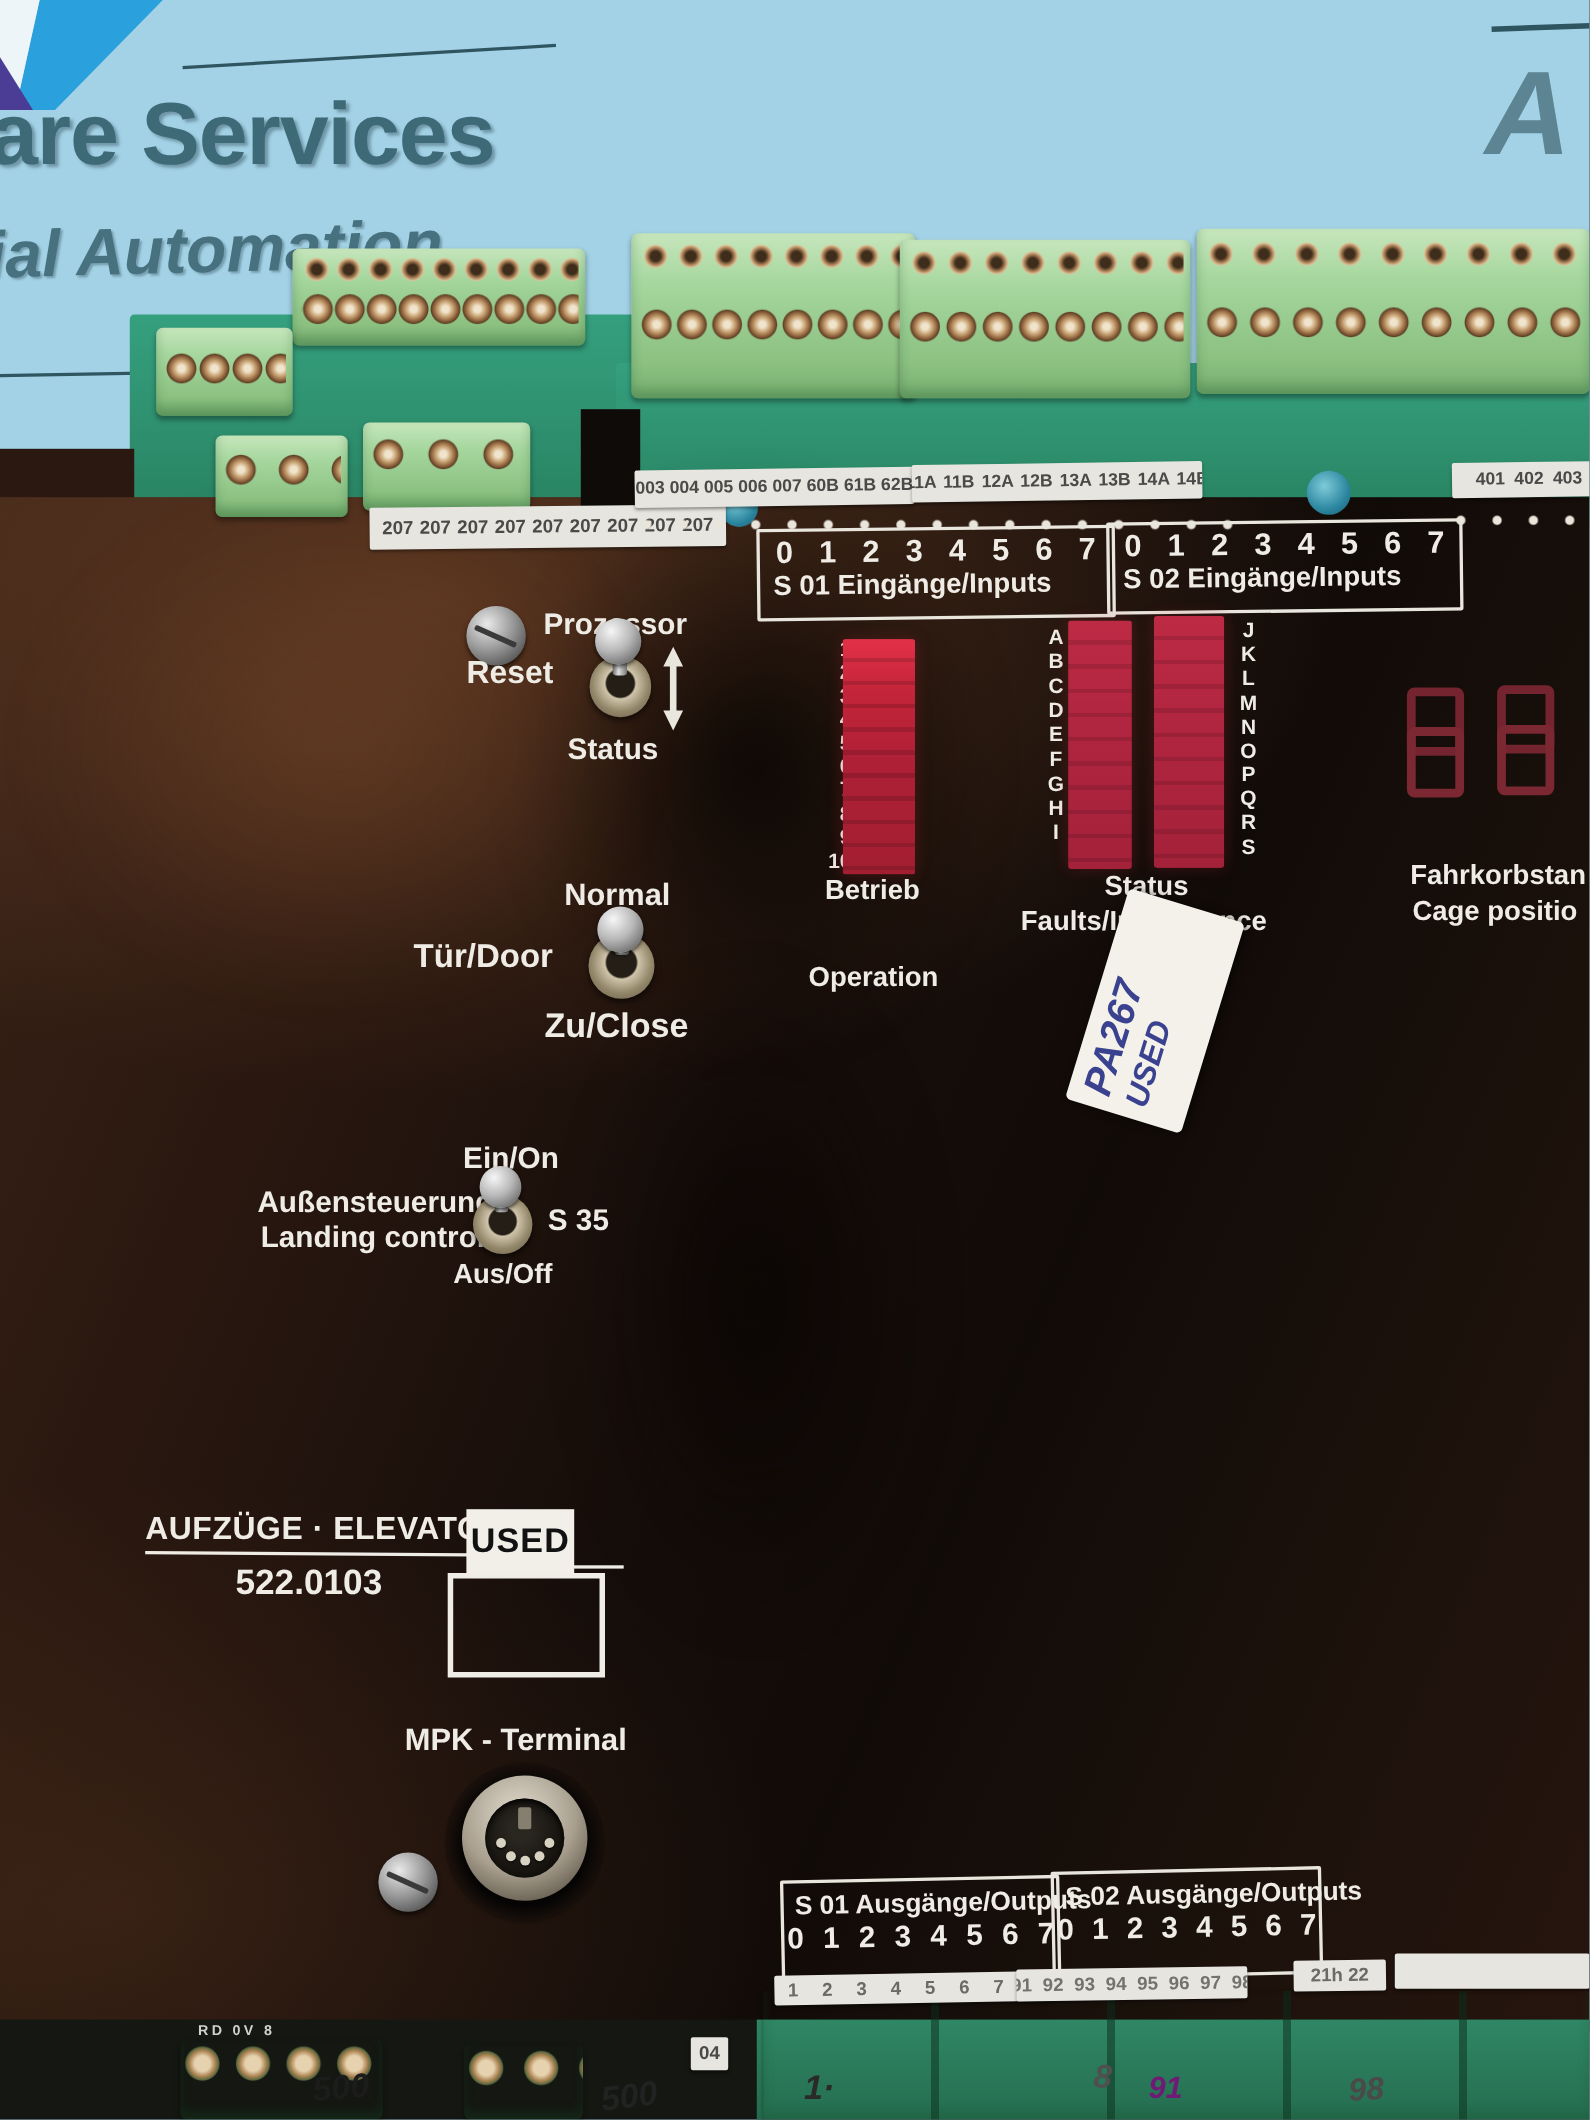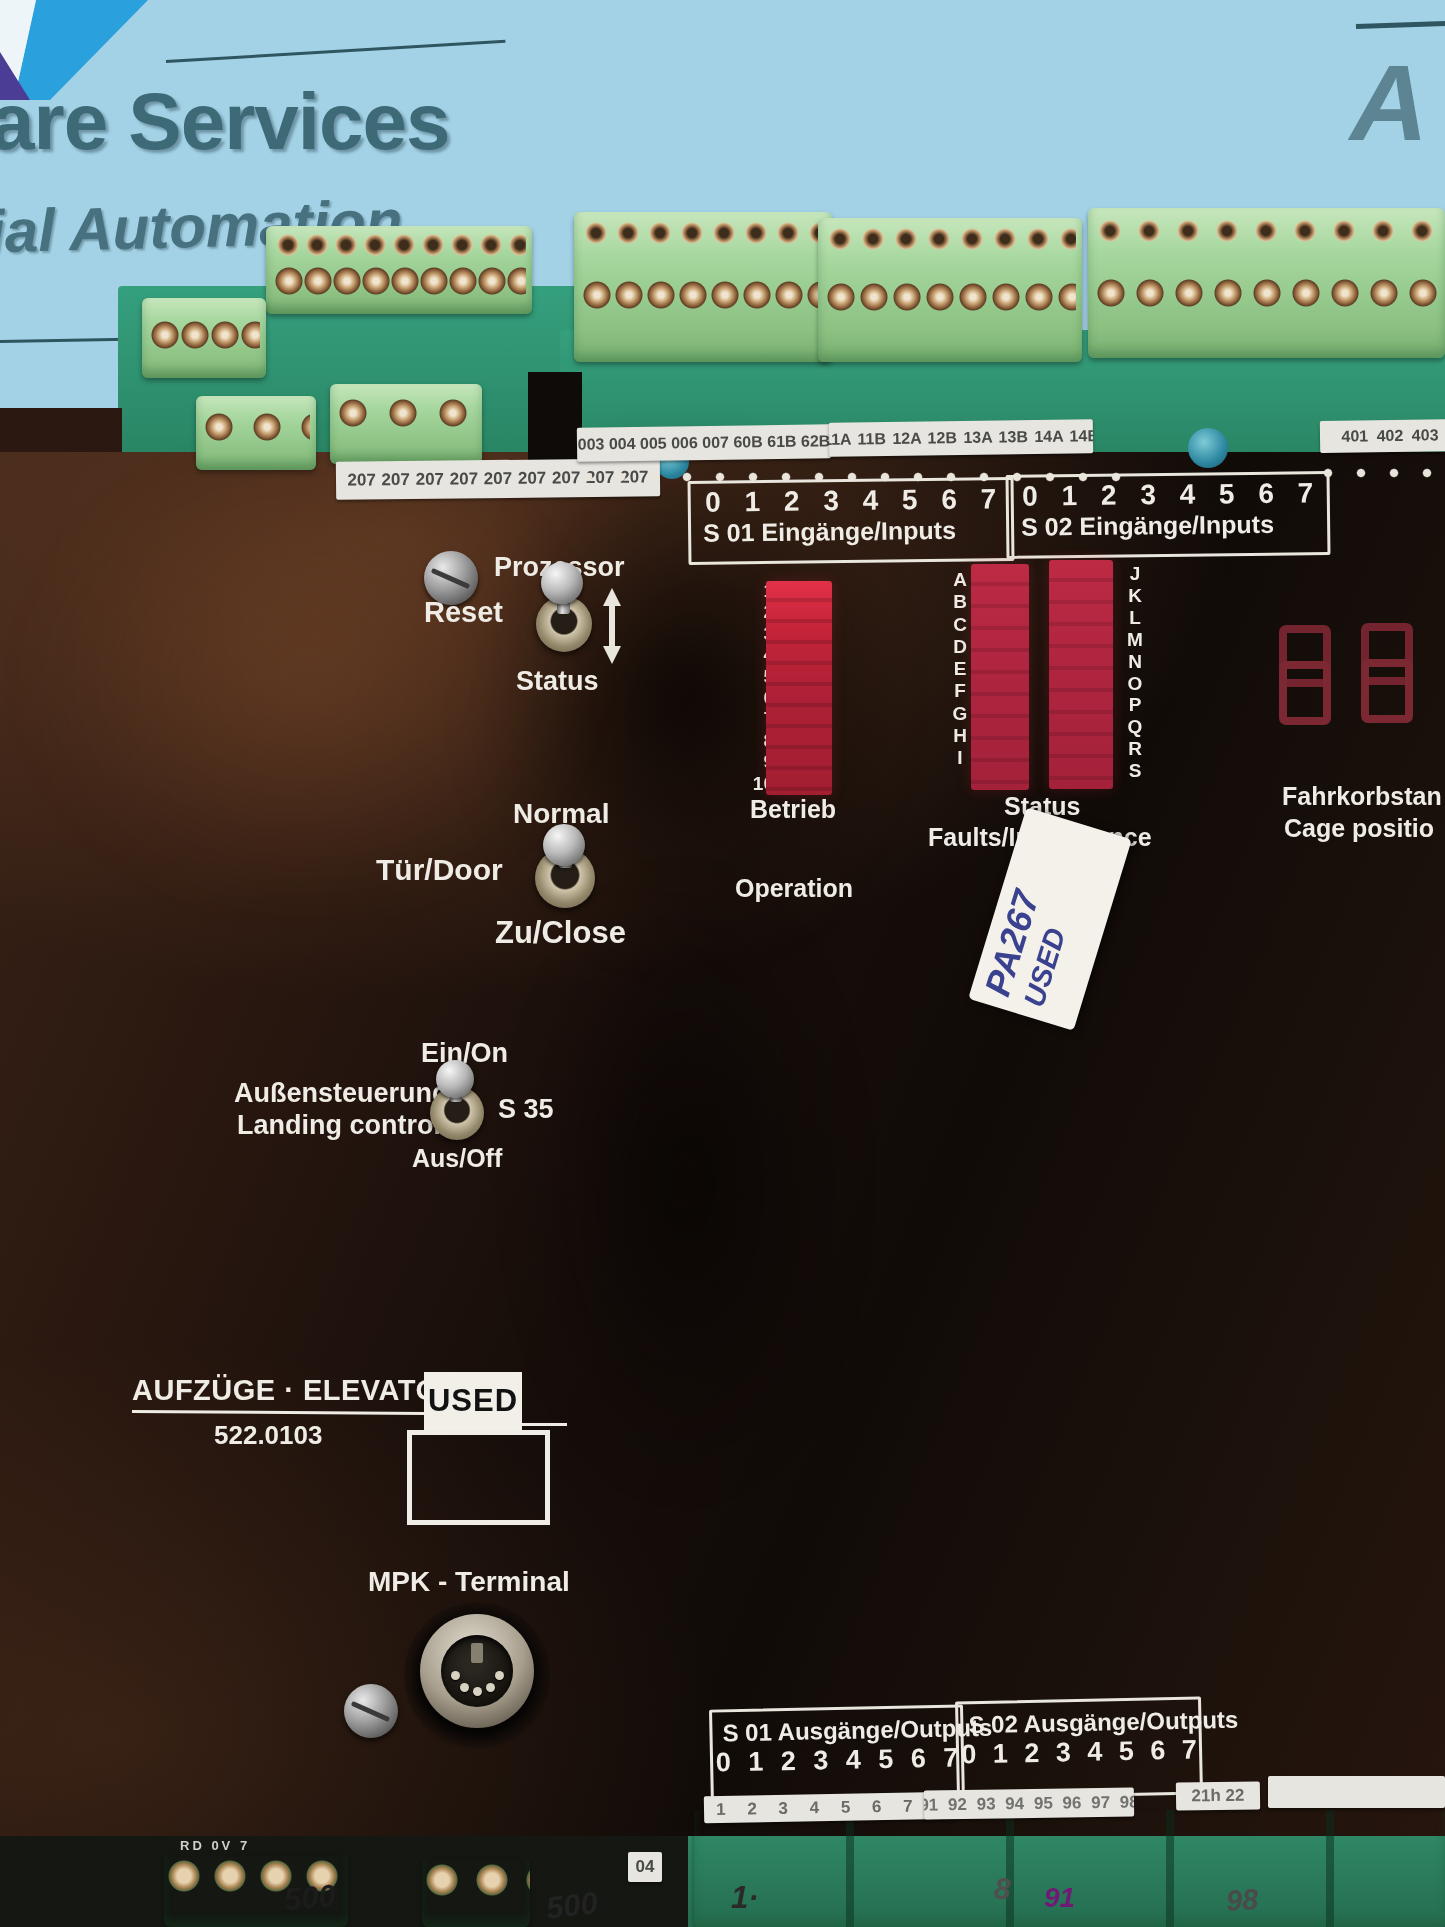--- a/index.html
+++ b/index.html
@@ -232,21 +232,21 @@
   <div class="abs tog-stem" style="left:450px;top:1082px;width:12px;height:20px"></div>
   <div class="abs tog-knob" style="left:436px;top:1060px;width:38px;height:38px"></div>
 
   <div class="abs sticker" style="left:950px;top:864px;width:176px;height:102px">
     <div style="font-size:36px;color:#3a428f">PA267</div>
     <div style="font-size:29px;color:#3a428f">USED</div>
   </div>
 
   <div class="abs ptx" style="left:132px;top:1374px;font-size:29px;letter-spacing:.5px">AUFZÜGE · ELEVATORS</div>
   <div class="abs wline" style="left:132px;top:1411px;width:294px;transform:rotate(.4deg)"></div>
-  <div class="abs ptx" style="left:214px;top:1420px;font-size:26px">522.0103</div>
+  <div class="abs ptx" style="left:214px;top:1420px;font-size:32px">522.0103</div>
   <div class="abs lutzbox" style="left:424px;top:1372px;width:98px;height:58px;font-size:31px">USED</div>
   <div class="abs outline" style="left:407px;top:1430px;width:133px;height:85px"></div>
   <div class="abs wline" style="left:521px;top:1423px;width:46px"></div>
 
   <div class="abs ptx" style="left:368px;top:1566px;font-size:28px">MPK - Terminal</div>
   <div class="abs din-dark" style="left:404px;top:1602px;width:146px;height:146px"></div>
   <div class="abs din-outer" style="left:420px;top:1614px;width:114px;height:114px"></div>
   <div class="abs din-inner" style="left:441px;top:1635px;width:72px;height:72px">
     <div class="pin" style="left:10px;top:36px"></div>
     <div class="pin" style="left:19px;top:48px"></div>
@@ -261,21 +261,21 @@
     <div class="ptx" style="font-size:24px;padding:7px 0 0 10px">S 01 Ausgänge/Outputs</div>
     <div class="numline ptx" style="font-size:27px;word-spacing:10px">0 1 2 3 4 5 6 7</div>
   </div>
   <div class="abs wbox" style="left:956px;top:1699px;width:240px;height:92px;transform:rotate(-1.2deg)">
     <div class="ptx" style="font-size:24px;padding:7px 0 0 10px">S 02 Ausgänge/Outputs</div>
     <div class="numline ptx" style="font-size:27px;word-spacing:9px">0 1 2 3 4 5 6 7</div>
   </div>
 
   <div class="abs botdark" style="left:0;top:1836px;width:1445px;height:91px"></div>
   <div class="abs botpcb" style="left:688px;top:1836px;width:757px;height:91px"></div>
-  <div class="abs" style="left:180px;top:1838px;font-size:13px;color:#cfd2cc;letter-spacing:3px;font-weight:bold">RD 0V 7</div>
+  <div class="abs" style="left:180px;top:1838px;font-size:13px;color:#cfd2cc;letter-spacing:3px;font-weight:bold">RD 0V 8</div>
   <div class="abs strip" style="left:628px;top:1852px;width:34px;height:30px;font-size:17px">04</div>
 
   <div class="abs blk dots" style="left:164px;top:1854px;width:184px;height:73px;background-size:46px 73px"></div>
   <div class="abs blk dots" style="left:422px;top:1858px;width:108px;height:69px;background-size:50px 69px"></div>
   <div class="abs blk dots divs" style="left:694px;top:1810px;width:751px;height:117px;border-radius:3px;
               background-size:auto,40px 117px,auto;background-position:0 0,6px 26px,0 0"></div>
 
   <div class="abs strip" style="left:704px;top:1794px;width:252px;height:27px;font-size:17px;word-spacing:17px;color:#6a6a66;transform:rotate(-1deg)">1 2 3 4 5 6 7 8</div>
   <div class="abs strip" style="left:924px;top:1789px;width:210px;height:29px;font-size:17px;word-spacing:5px;color:#72726e;transform:rotate(-0.8deg)">91 92 93 94 95 96 97 98</div>
   <div class="abs strip" style="left:1176px;top:1782px;width:84px;height:28px;font-size:17px;color:#6a6a66;transform:rotate(-0.8deg)">21h 22</div>

